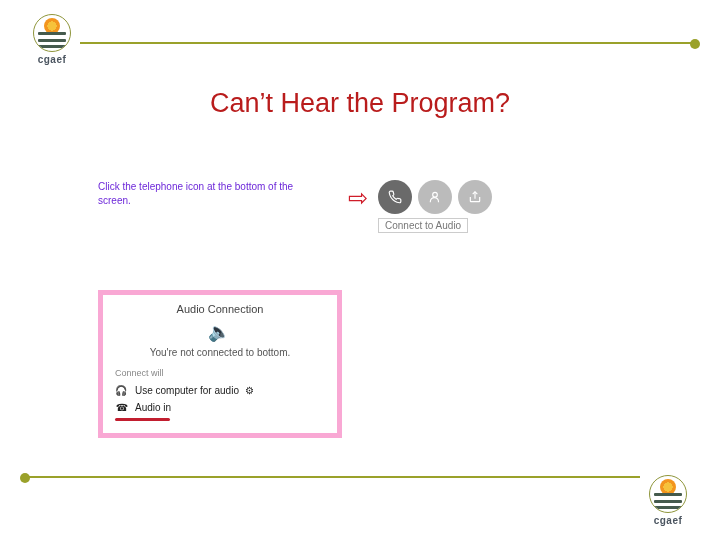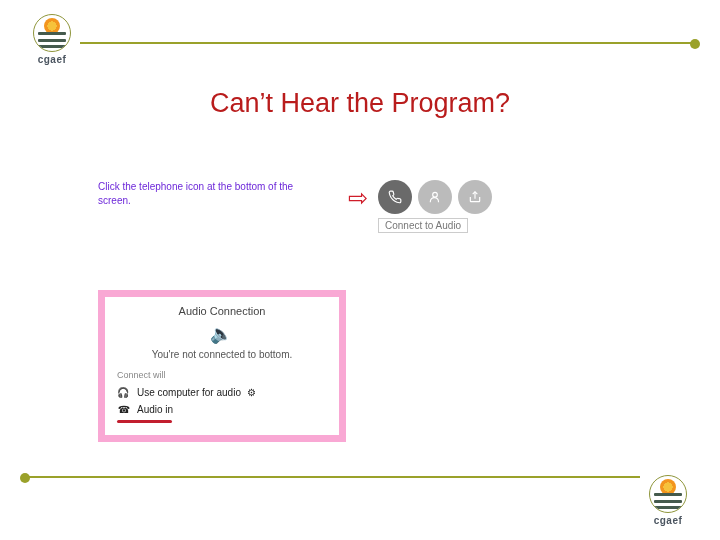--- a/index.html
+++ b/index.html
@@ -177,21 +177,21 @@
     font-size: 10px;
     color: #777;
     border: 1px solid #ccc;
     padding: 1px 6px;
     border-radius: 0;
     background: #fff;
   }
 
   
   .shot2 {
-    border: 7px solid #f9a8d4;
+    border: 5px solid #f9a8d4;
     padding: 8px 12px 12px;
     width: 210px;
     font-size: 10px;
     color: #444;
     background: #fff;
   }
   .shot2-title {
     text-align: center;
     font-size: 11px;
     margin-bottom: 6px;

